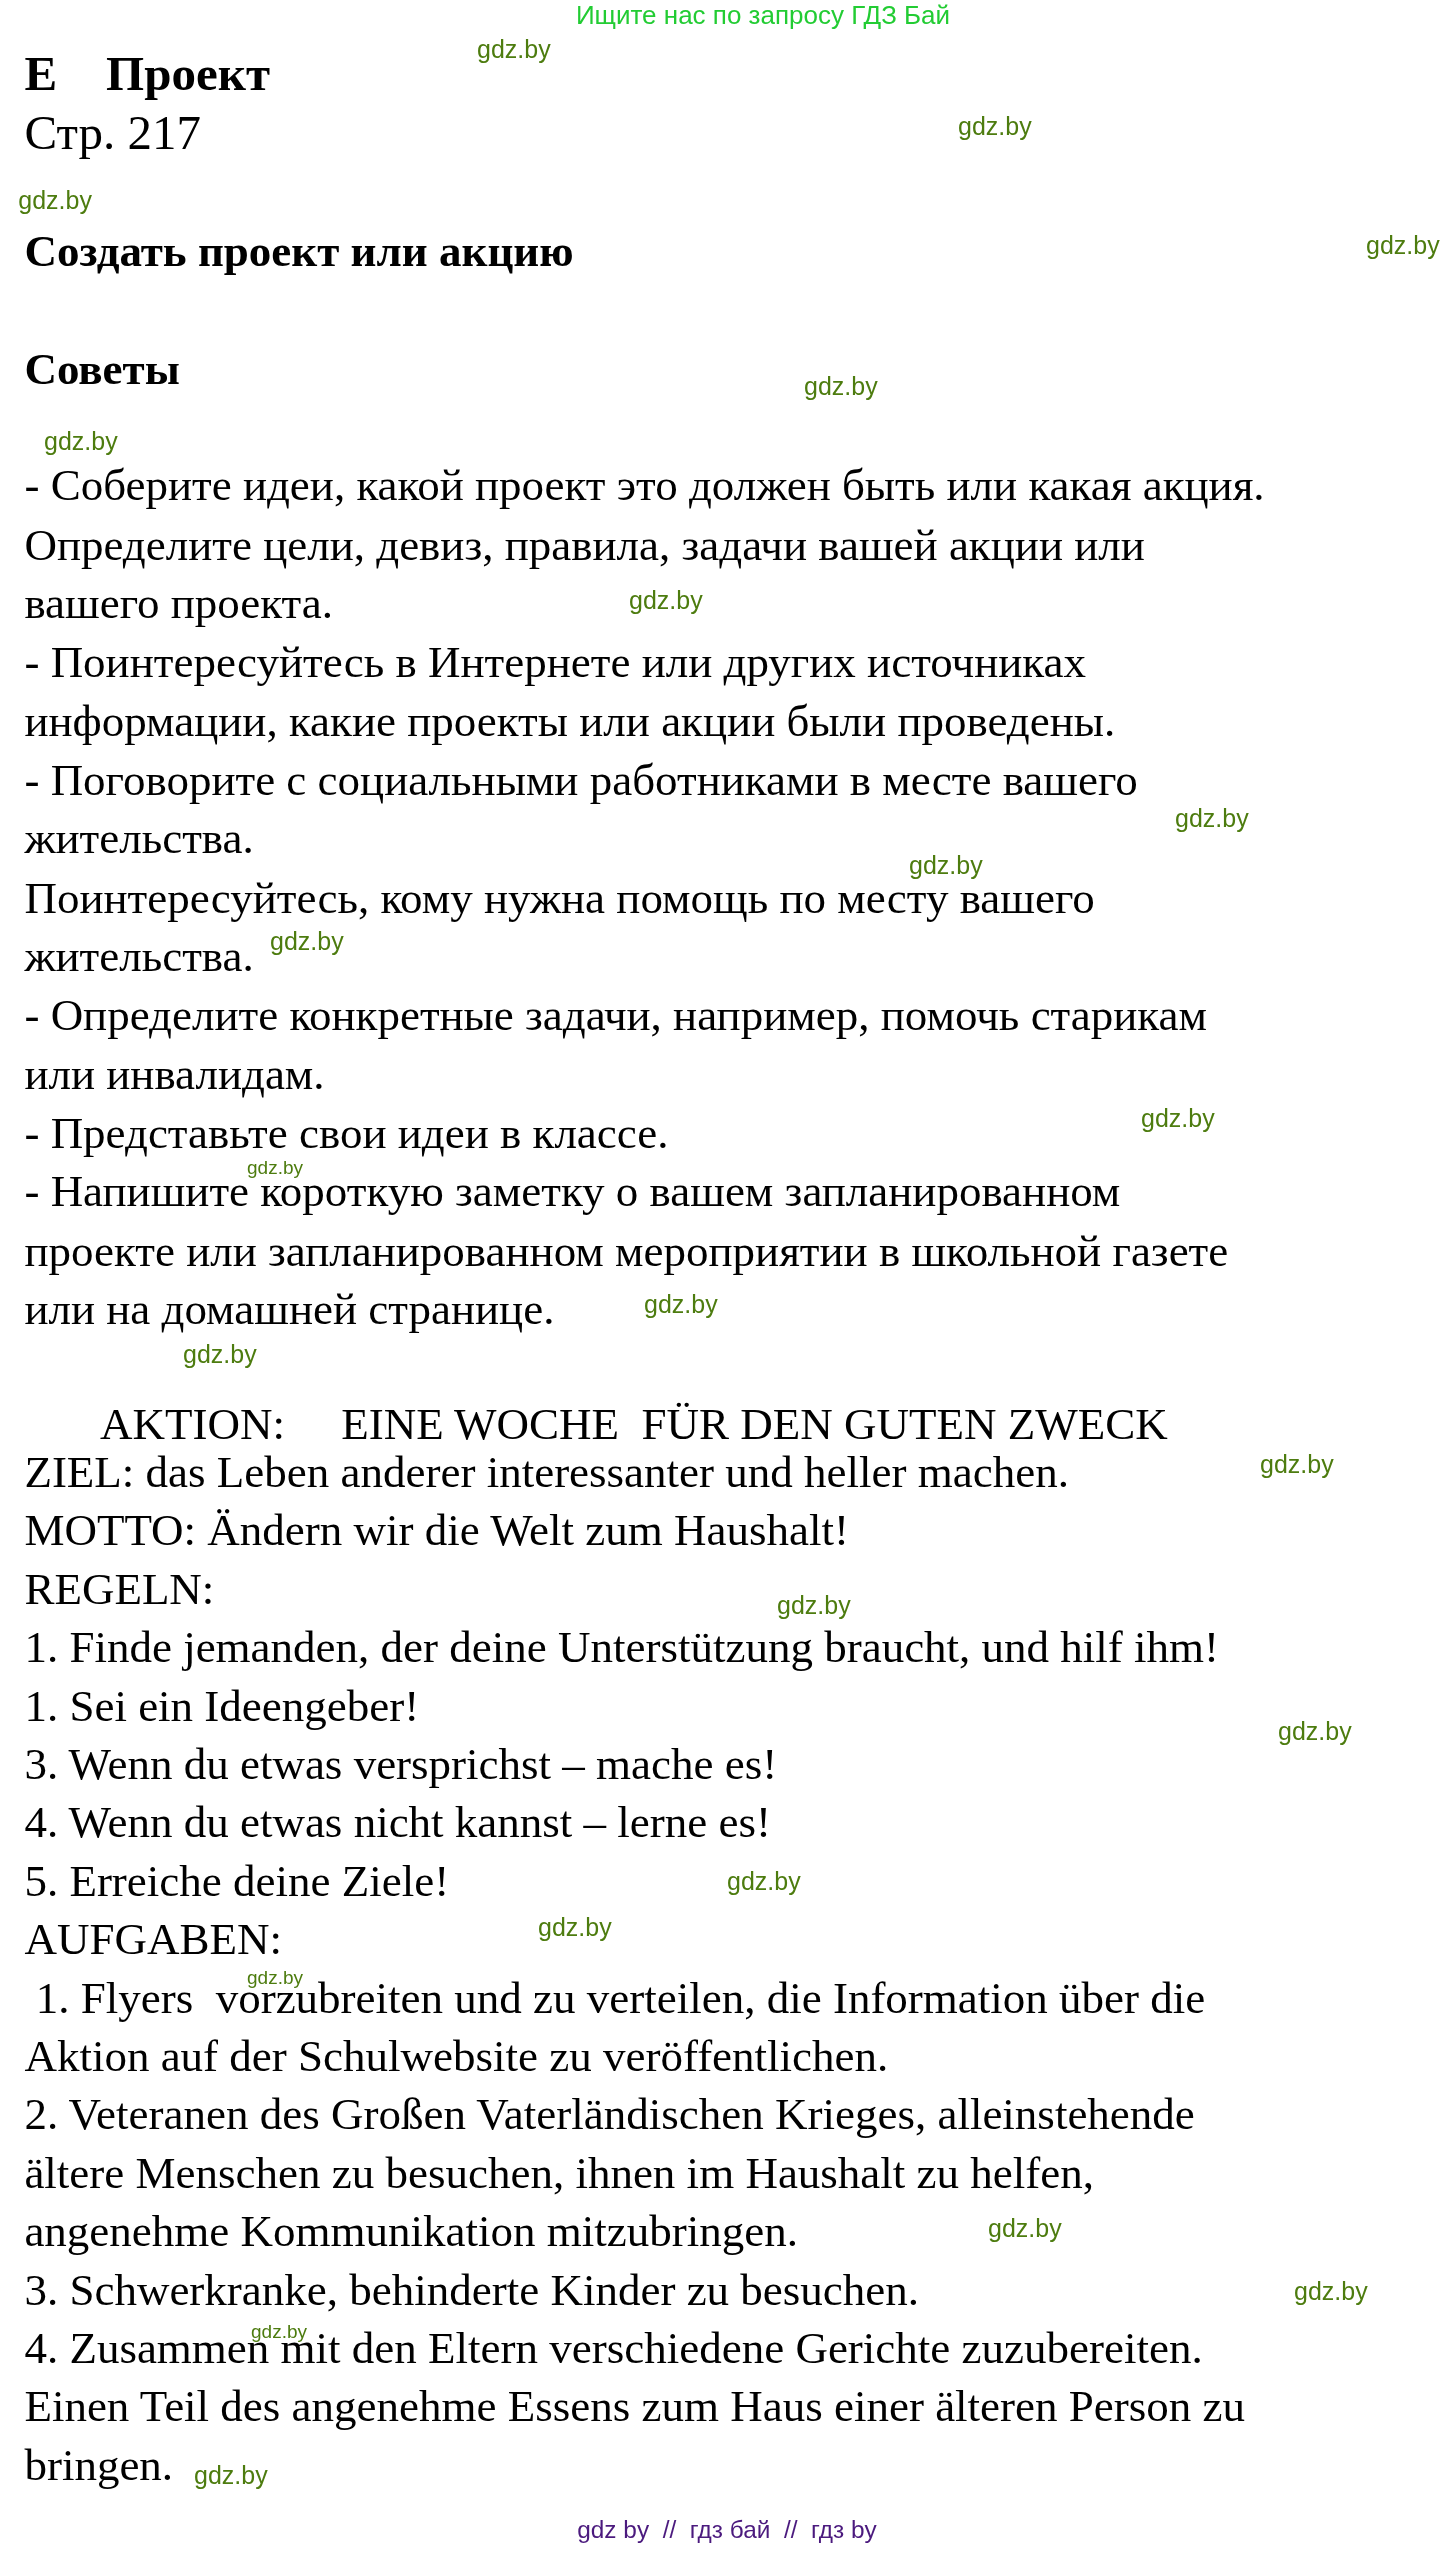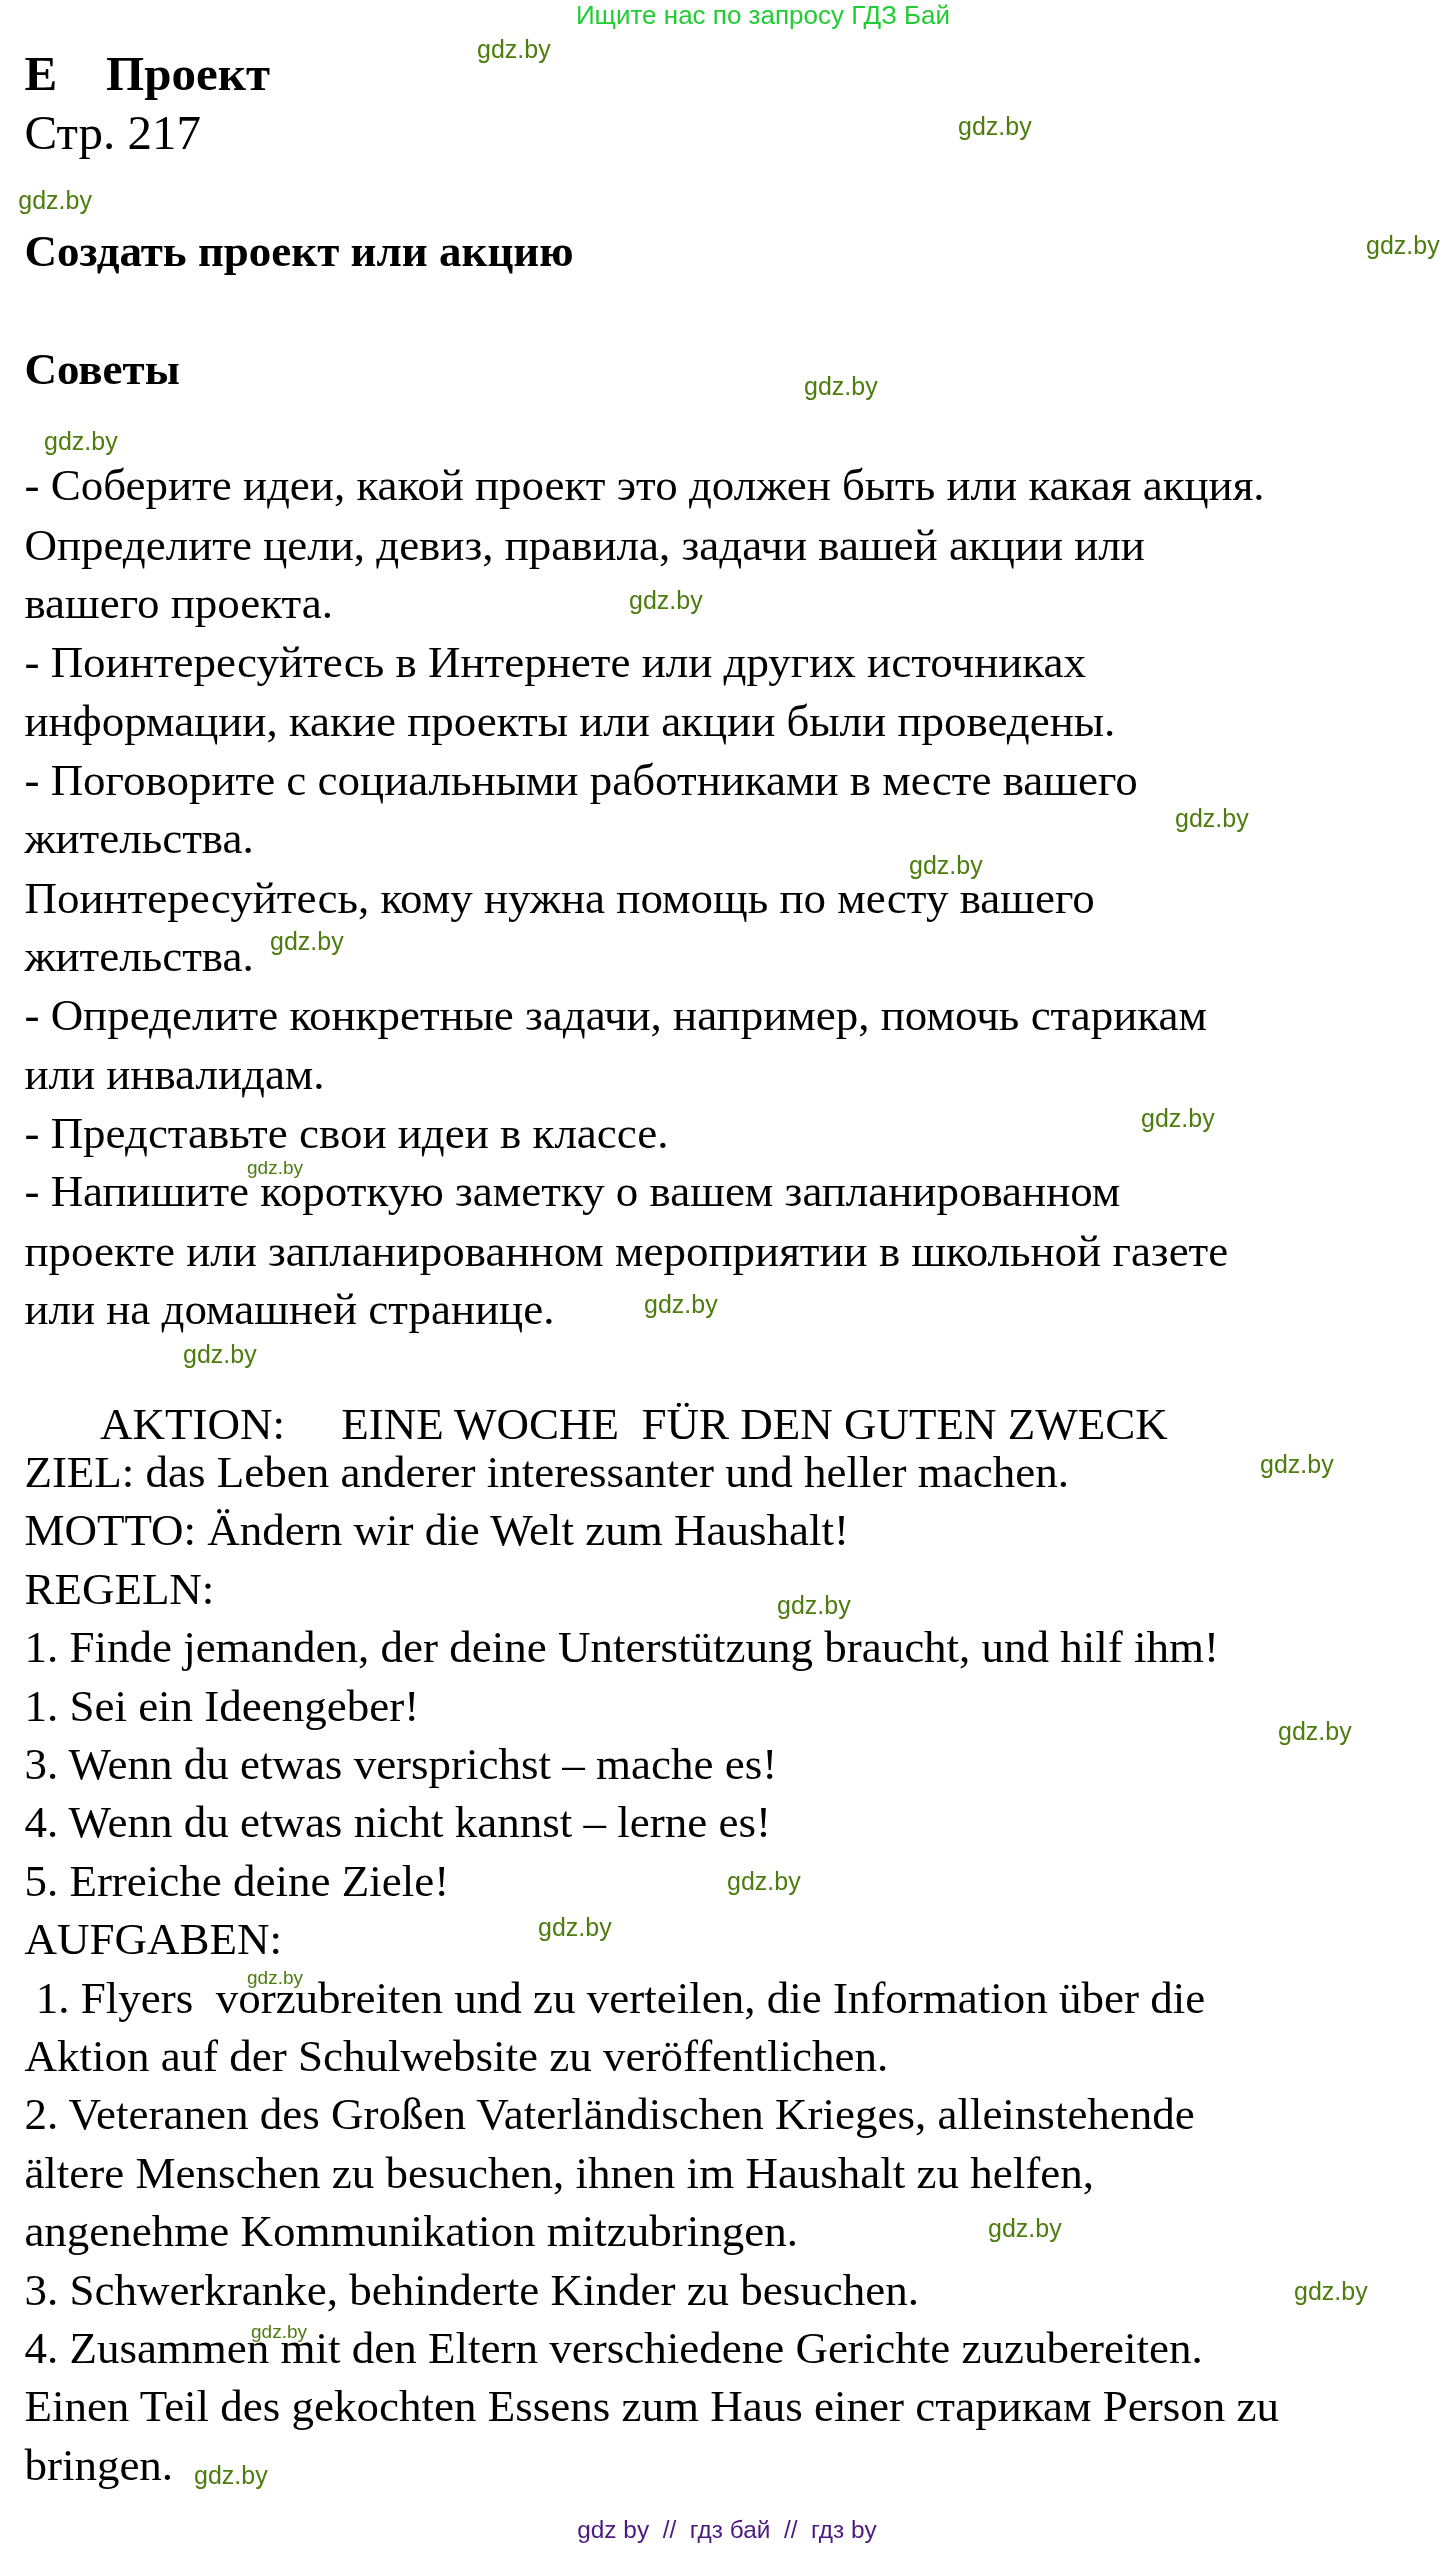--- a/index.html
+++ b/index.html
@@ -104,21 +104,21 @@
 <div class="line" style="top:1796px;">4. Wenn du etwas nicht kannst – lerne es!</div>
 <div class="line" style="top:1855px;">5. Erreiche deine Ziele!</div>
 <div class="line" style="top:1913px;">AUFGABEN:</div>
 <div class="line" style="top:1972px;"> 1. Flyers  vorzubreiten und zu verteilen, die Information über die</div>
 <div class="line" style="top:2030px;">Aktion auf der Schulwebsite zu veröffentlichen.</div>
 <div class="line" style="top:2088px;">2. Veteranen des Großen Vaterländischen Krieges, alleinstehende</div>
 <div class="line" style="top:2147px;">ältere Menschen zu besuchen, ihnen im Haushalt zu helfen,</div>
 <div class="line" style="top:2205px;">angenehme Kommunikation mitzubringen.</div>
 <div class="line" style="top:2264px;">3. Schwerkranke, behinderte Kinder zu besuchen.</div>
 <div class="line" style="top:2322px;">4. Zusammen mit den Eltern verschiedene Gerichte zuzubereiten.</div>
-<div class="line" style="top:2380px;">Einen Teil des gekochten Essens zum Haus einer старикам Person zu</div>
+<div class="line" style="top:2380px;">Einen Teil des angenehme Essens zum Haus einer älteren Person zu</div>
 <div class="line" style="top:2439px;">bringen.</div>
 
 <div class="wm" style="left:477px; top:35px;">gdz.by</div>
 <div class="wm" style="left:958px; top:112px;">gdz.by</div>
 <div class="wm" style="left:18.3px; top:186px;">gdz.by</div>
 <div class="wm" style="left:1366px; top:231px;">gdz.by</div>
 <div class="wm" style="left:804px; top:372px;">gdz.by</div>
 <div class="wm" style="left:44px; top:427px;">gdz.by</div>
 <div class="wm" style="left:629px; top:586px;">gdz.by</div>
 <div class="wm" style="left:1175px; top:804px;">gdz.by</div>

